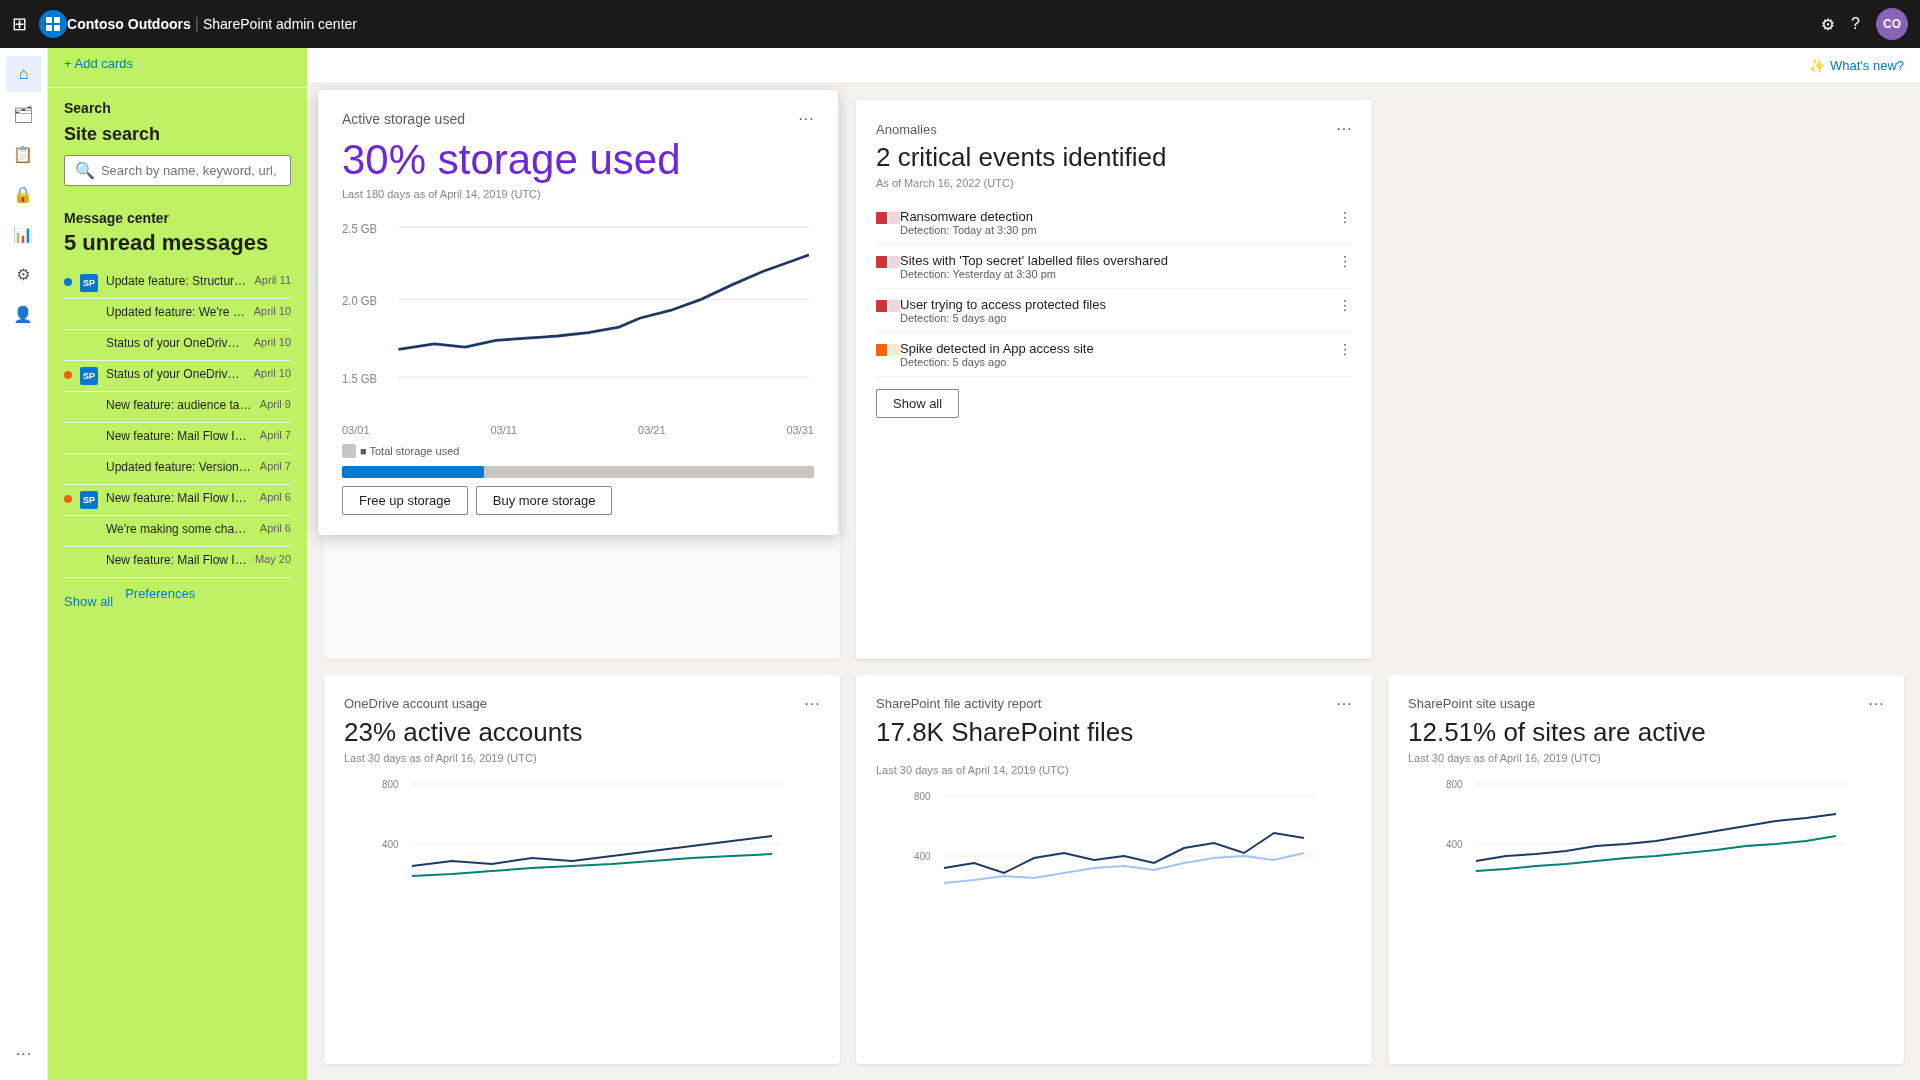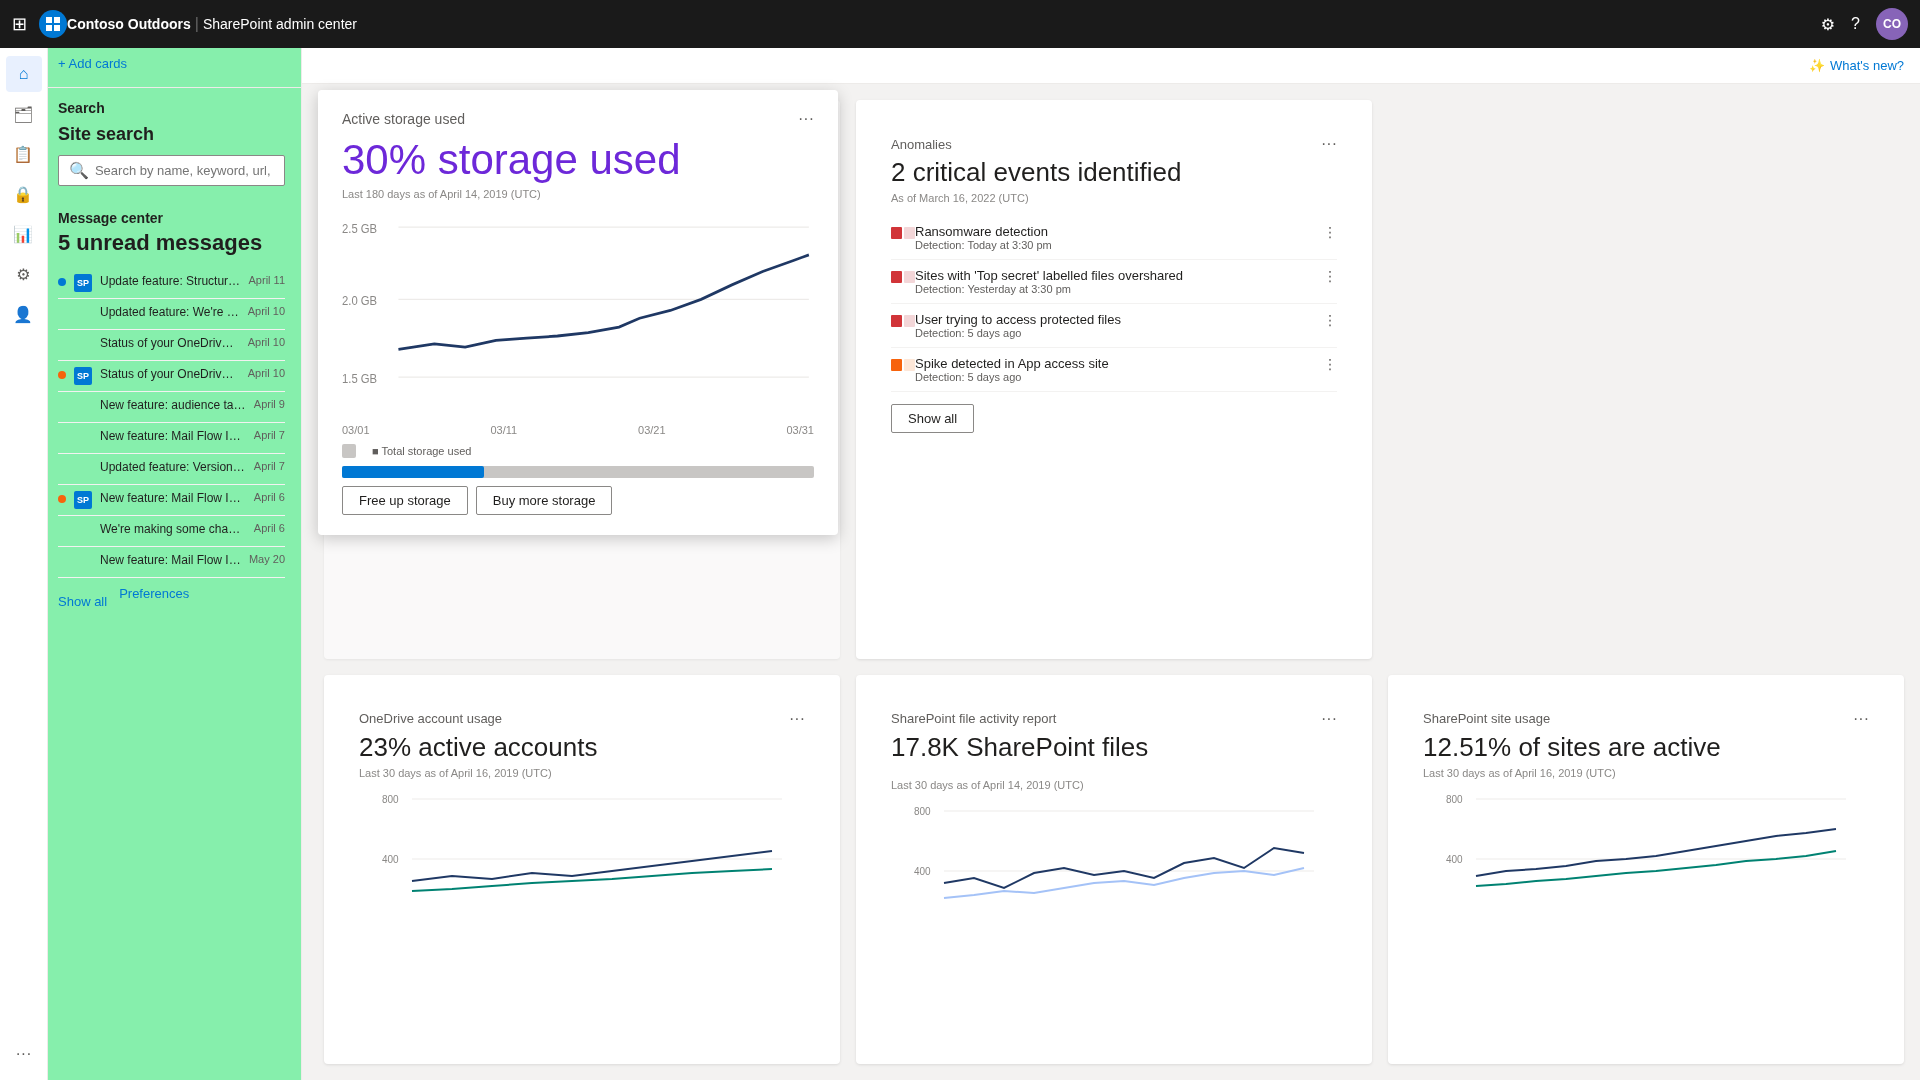--- a/index.html
+++ b/index.html
@@ -47,24 +47,24 @@
       font-size: 16px;
       cursor: pointer;
       position: relative;
     }
     .sidebar-icon.active { background: #e8f0fe; color: #0078d4; }
 
     
     .sub-sidebar {
       position: fixed;
       top: 48px;
-      left: 42px;
+      left: 48px;
       width: 260px;
       bottom: 0;
-      background: #86efac;
+      background: #bef264;
       border-right: 1px solid #edebe9;
       overflow-y: auto;
       z-index: 80;
     }
     .add-cards-btn {
       display: flex;
       align-items: center;
       gap: 6px;
       padding: 8px 16px;
       color: #0078d4;
@@ -141,21 +141,21 @@
       padding: 16px;
       display: grid;
       grid-template-columns: repeat(3, 1fr);
       grid-template-rows: auto auto;
       gap: 16px;
     }
     .card {
       background: #fff;
       border-radius: 4px;
       box-shadow: 0 1px 3px rgba(0,0,0,0.1);
-      padding: 35px;
+      padding: 20px;
       position: relative;
       overflow: hidden;
     }
     .card-header {
       display: flex; align-items: center; justify-content: space-between;
       margin-bottom: 4px;
     }
     .card-title { font-size: 13px; color: #605e5c; font-weight: 400; }
     .card-menu { color: #605e5c; cursor: pointer; font-size: 16px; }
     .card-actions { display: flex; gap: 8px; margin-top: 8px; }
@@ -387,21 +387,21 @@
 
       <polyline points="55,120 90,115 120,118 150,112 180,110 210,108 240,105 270,100 290,92 320,85 350,75 380,62 410,50 440,40 455,35" fill="none" stroke="#1f3864" stroke-width="2.5"></polyline>
     </svg>
   </div>
   <div class="overlay-chart-labels">
     <span>03/01</span>
     <span>03/11</span>
     <span>03/21</span>
     <span>03/31</span>
   </div>
-  <div style="display:flex;align-items:center;gap:16px;margin:8px 0 4px;font-size:11px;color:#605e5c;">
+  <div style="display:flex;align-items:center;gap:4px;margin:8px 0 4px;font-size:11px;color:#605e5c;">
     <span style="display:inline-block;width:14px;height:14px;background:#c8c6c4;border-radius:2px;"></span>
     <span>■ Total storage used</span>
   </div>
   <div class="overlay-storage-bar">
     <div class="overlay-storage-fill"></div>
   </div>
   <div class="card-actions">
     <button class="btn-outline">Free up storage</button>
     <button class="btn-outline">Buy more storage</button>
   </div>

